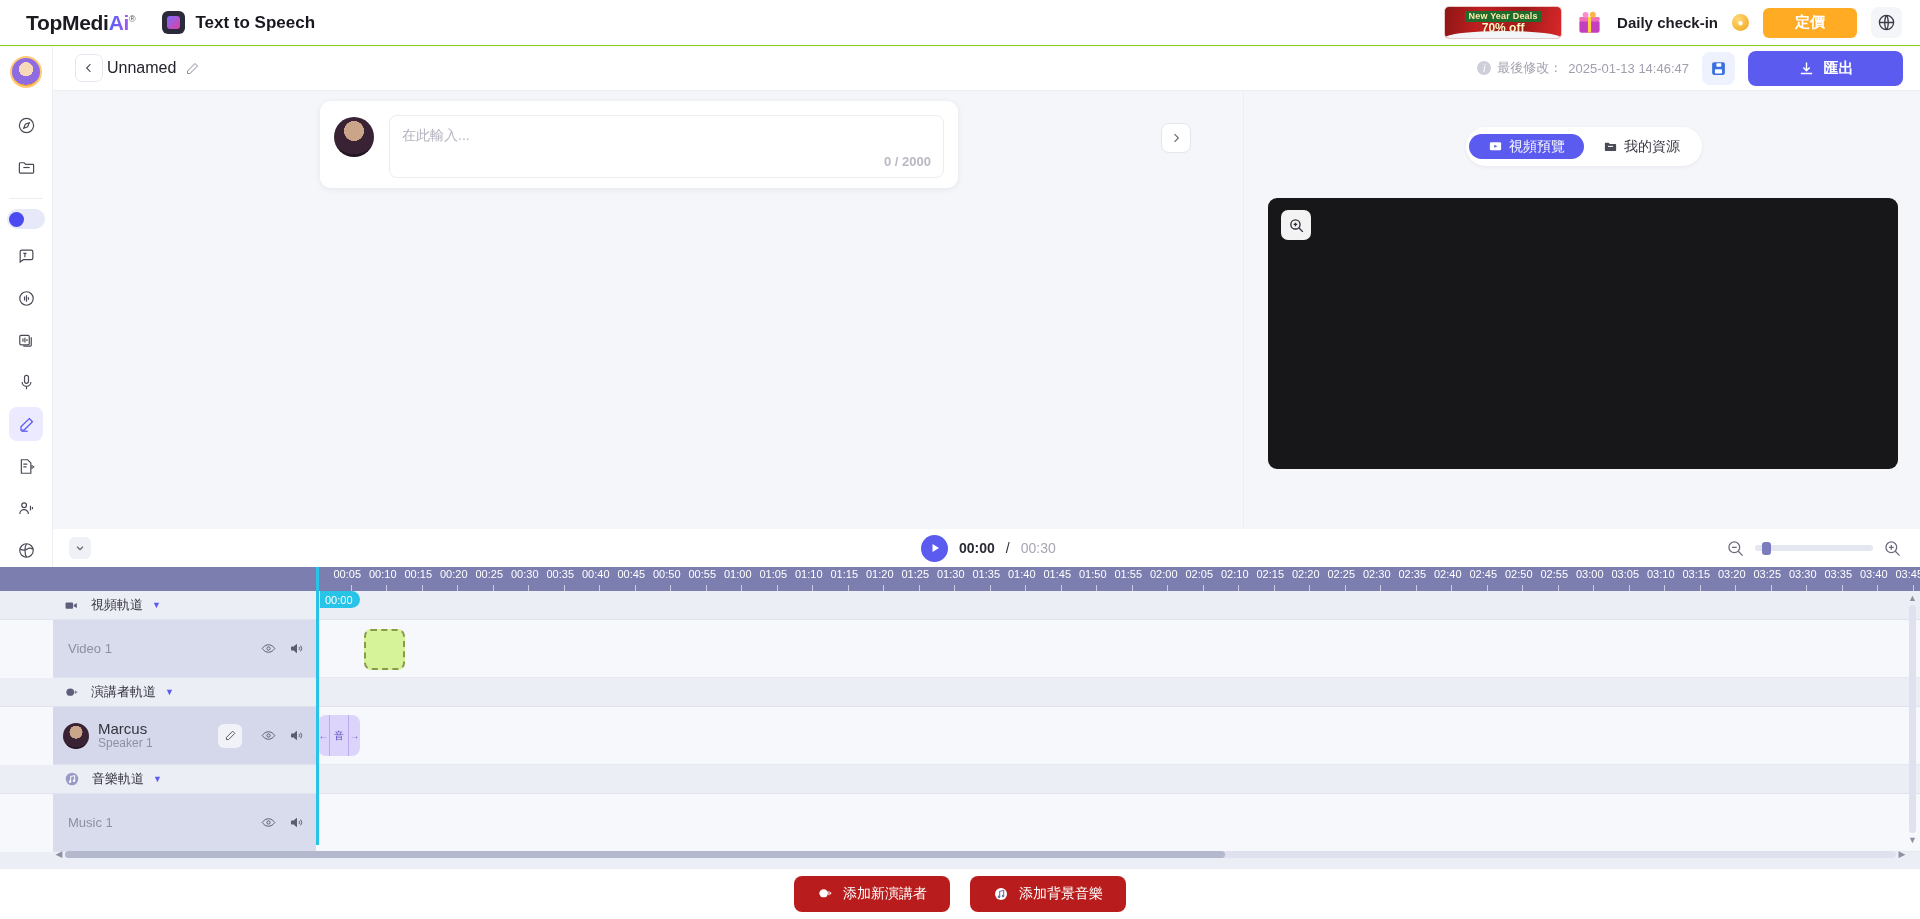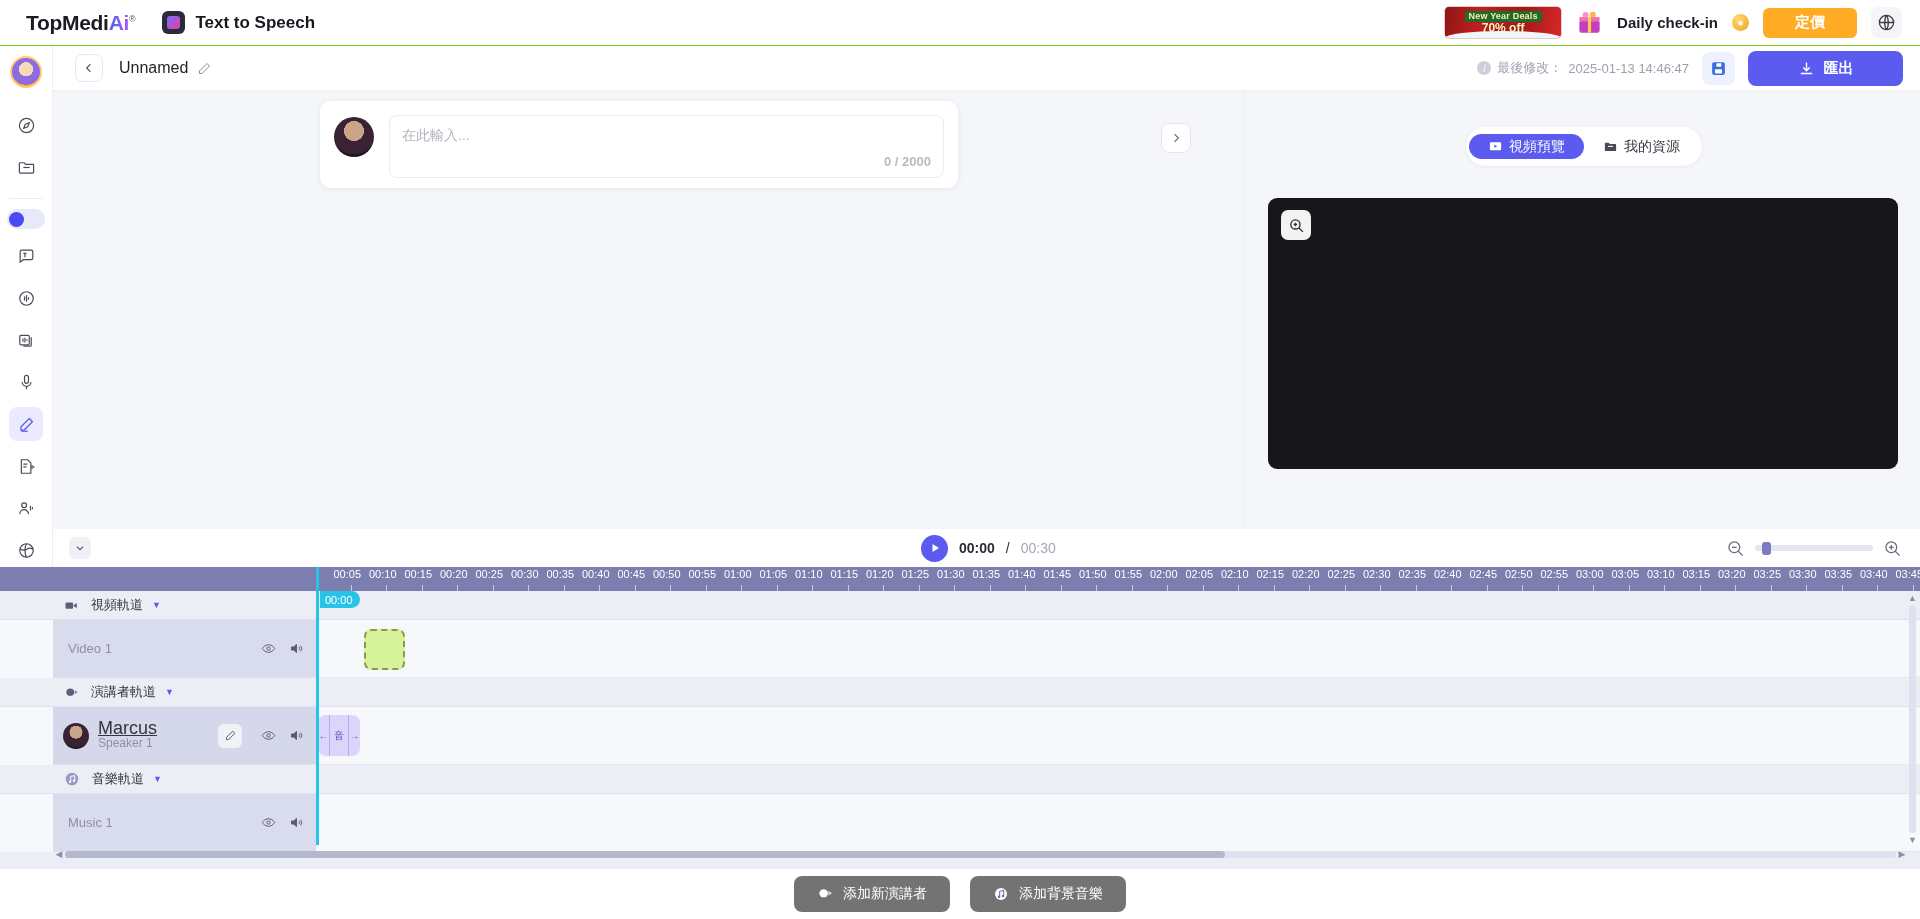--- a/index.html
+++ b/index.html
@@ -100,21 +100,21 @@
   
   #projbar {
     position: absolute; top: 46px; left: 53px; width: 1867px; height: 45px;
     background: #fff; border-bottom: 1px solid #eceef3;
     display: flex; align-items: center; padding: 0 17px 0 22px;
   }
   .back-btn {
     width: 28px; height: 28px; border-radius: 7px; border: 1px solid #e6e8ef; background: #fff;
     display: flex; align-items: center; justify-content: center; cursor: pointer; color: #52525e;
   }
-  .proj-name { margin-left: 16px; font-size: 16px; color: #23232c; }
+  .proj-name { margin-left: 4px; font-size: 16px; color: #23232c; }
   .edit-ico { margin-left: 9px; color: #8a8a97; cursor: pointer; display: flex; }
   .proj-right { margin-left: auto; display: flex; align-items: center; gap: 13px; }
   .modified { font-size: 13px; color: #a0a0ae; display: flex; align-items: center; gap: 6px; }
   .info-dot { width: 14px; height: 14px; border-radius: 50%; background: #cfcfda; color: #fff; font-size: 10px; display: flex; align-items: center; justify-content: center; font-style: italic; }
   .save-btn { width: 33px; height: 33px; border-radius: 8px; background: #eef1fe; display: flex; align-items: center; justify-content: center; cursor: pointer; }
   .export-btn {
     width: 155px; height: 35px; border-radius: 8px; background: #5b5bf0; color: #fff;
     font-size: 15px; font-weight: 600; display: flex; align-items: center; justify-content: center; gap: 9px; cursor: pointer; border: none;
   }
 
@@ -218,21 +218,21 @@
   .clip-row { position: absolute; left: 0; width: 1920px; background: #f7f8fc; }
   .row-label {
     position: absolute; left: 53px; top: 0; width: 263px; height: 100%;
     background: #d9dcec; display: flex; align-items: center; border-bottom: 1px solid #e0e3ef;
   }
   .row-label.alt { background: #d5d8ea; }
   .row-name { margin-left: 15px; font-size: 13px; color: #8e8fa3; }
   .spk { display: flex; align-items: center; margin-left: 10px; }
   .spk .sa { width: 26px; height: 26px; border-radius: 50%; background: radial-gradient(circle at 50% 35%, #caa58a 0 30%, #3a2235 31% 70%, #241522 71%); flex: none; }
   .spk .st { margin-left: 9px; }
-  .spk .n1 { font-size: 18px; color: #34343f; line-height: 15px; text-decoration: underline; }
+  .spk .n1 { font-size: 15px; color: #34343f; line-height: 15px; }
   .spk .n2 { font-size: 12px; color: #8e8fa3; line-height: 14px; }
   .row-ctrl { position: absolute; right: 0; top: 0; height: 100%; display: flex; align-items: center; gap: 13px; padding-right: 12px; }
   .row-ctrl .ic { color: #5c5c70; cursor: pointer; display: flex; }
   .edit-pill { width: 24px; height: 24px; border-radius: 6px; background: #f1f2f8; display: flex; align-items: center; justify-content: center; cursor: pointer; color: #50505f; margin-right: 6px; }
   .lane { position: absolute; left: 316px; top: 0; right: 0; height: 100%; border-bottom: 1px solid #e6e8f1; }
 
   .clip-video {
     position: absolute; left: 48px; top: 9px; width: 41px; height: 41px;
     background: #d6f39a; border: 2px dashed #8a9a4a; border-radius: 7px; cursor: pointer;
   }
@@ -252,21 +252,21 @@
   .vscroll { position: absolute; right: 3px; top: 26px; width: 9px; height: 252px; display: flex; flex-direction: column; align-items: center; }
   .vscroll .arrow { font-size: 9px; color: #8e8fa3; cursor: pointer; }
   .vscroll .trough { flex: 1; width: 7px; border-radius: 4px; background: #dfe2ee; margin: 2px 0; }
 
   
   #footer {
     position: absolute; bottom: 0; left: 0; width: 1920px; height: 50px; background: #fff;
     display: flex; align-items: center; justify-content: center; gap: 20px;
   }
   .foot-btn {
-    height: 36px; padding: 0 23px; border-radius: 8px; background: #737373; color: #fff;
+    height: 36px; padding: 0 23px; border-radius: 8px; background: #b91c1c; color: #fff;
     font-size: 14px; display: flex; align-items: center; justify-content: center; gap: 10px; cursor: pointer; border: none;
   }
 </style>
 </head>
 <body>
 
 <div id="topbar">
   <div class="brand">
     <span>TopMedi</span><span class="ai">Ai</span><sup>®</sup>
   </div>

